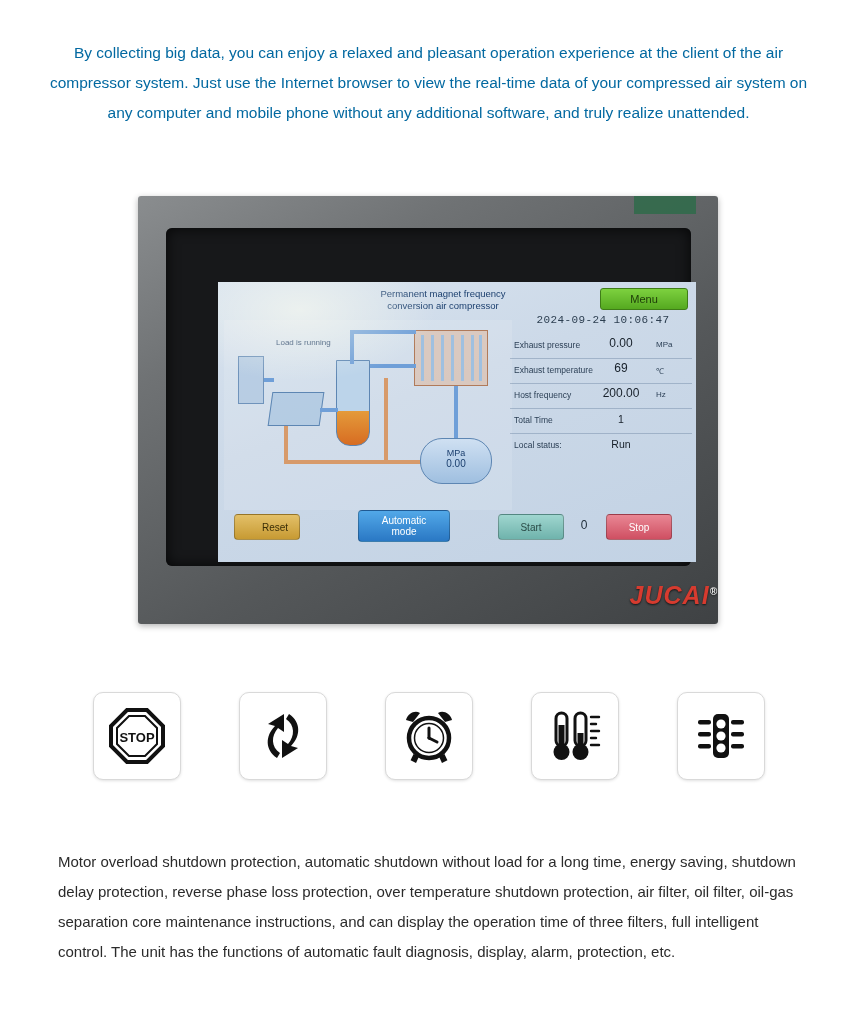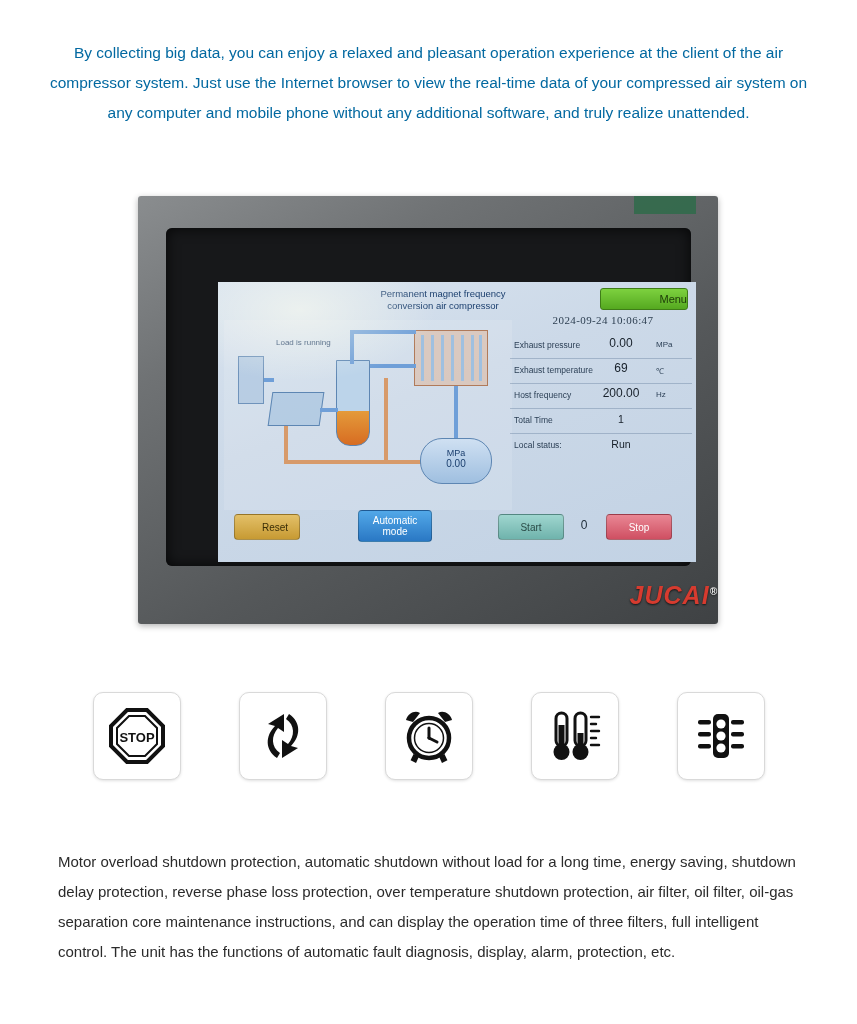--- a/index.html
+++ b/index.html
@@ -73,25 +73,25 @@
     pointer-events:none;
   }
   .scr-title {
     position:absolute; left: 110px; top: 6px; width: 230px;
     text-align:center; font-size: 9.5px; color:#1b3f6e; line-height: 12px;
   }
   .menu-btn {
     position:absolute; right: 8px; top: 6px; width: 88px; height: 22px;
     background: linear-gradient(#7dd13f,#55a920);
     border: 1px solid #3f7d18; border-radius: 3px;
-    color:#1d3a08; font-size: 11px; text-align:right; line-height: 20px;
+    color:#1d3a08; font-size: 11px; text-align:center; line-height: 20px;
   }
   .datetime {
     position:absolute; right: 8px; top: 32px; width: 170px;
-    text-align:center; font-family:Liberation Serif, serif;
+    text-align:center; font-family:Liberation Mono, monospace;
     font-size: 11px; color:#2c3e50; letter-spacing:.4px;
   }
   .readouts {
     position:absolute; right: 4px; top: 52px; width: 182px;
   }
   .ro-row { position: relative; height: 25px; }
   .ro-row .lbl { position:absolute; left:4px; top:6px; font-size:8.5px; color:#2b3f55; }
   .ro-row .val { position:absolute; left:82px; top:2px; width:58px; text-align:center;
                  font-size:12px; color:#17202a; }
   .ro-row .unit{ position:absolute; left:146px; top:6px; font-size:8px; color:#2b3f55; }
@@ -139,21 +139,21 @@
 
   
   .btn {
     position:absolute; border-radius: 4px; text-align:center;
     font-size: 10px; line-height: 1.1; color:#ffffff;
     display:flex; align-items:center; justify-content:center;
     border:1px solid rgba(0,0,0,.25);
   }
   .btn-reset { left: 16px; top: 232px; width: 66px; height: 26px;
     background: linear-gradient(#e3c068,#c79a33); color:#3b2e07;padding-left:16px; }
-  .btn-auto  { left: 140px; top: 228px; width: 74px; height: 32px;
+  .btn-auto  { left: 140px; top: 228px; width: 92px; height: 32px;
     background: linear-gradient(#52a8e8,#2a78c4); }
   .btn-start { left: 280px; top: 232px; width: 66px; height: 26px;
     background: linear-gradient(#9fd6cf,#6fb3ac); color:#2b4c48; }
   .btn-stop  { left: 388px; top: 232px; width: 66px; height: 26px;
     background: linear-gradient(#e98794,#cf4f62); }
   .count-zero {
     position:absolute; left: 352px; top: 236px; width: 28px; text-align:center;
     font-size: 12px; color:#1d2a36;
   }
 

